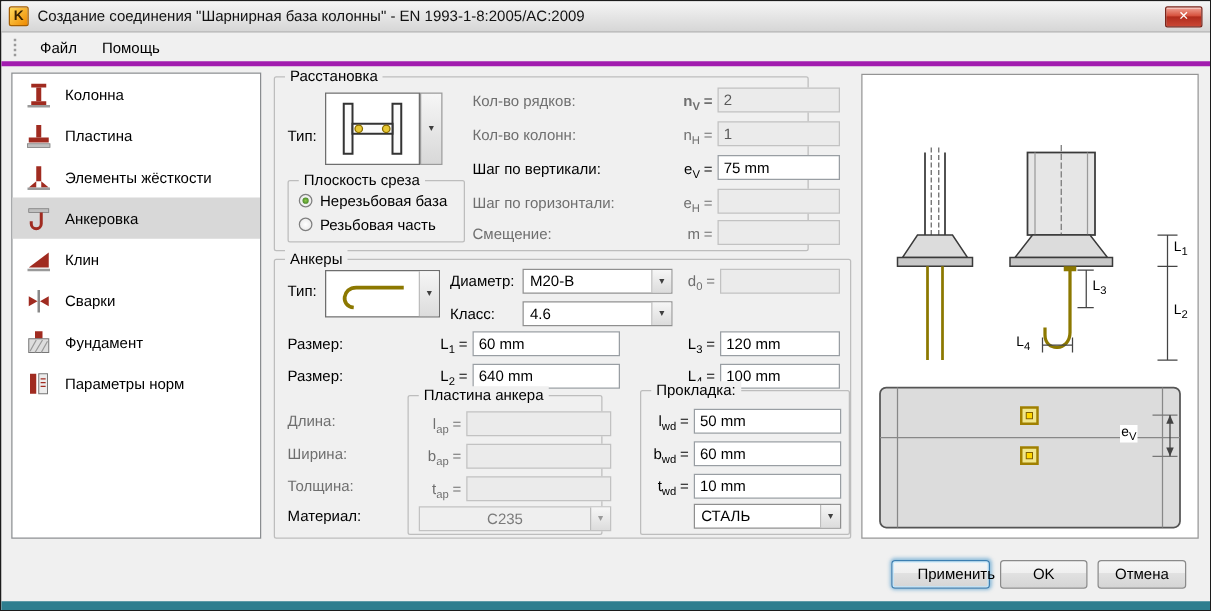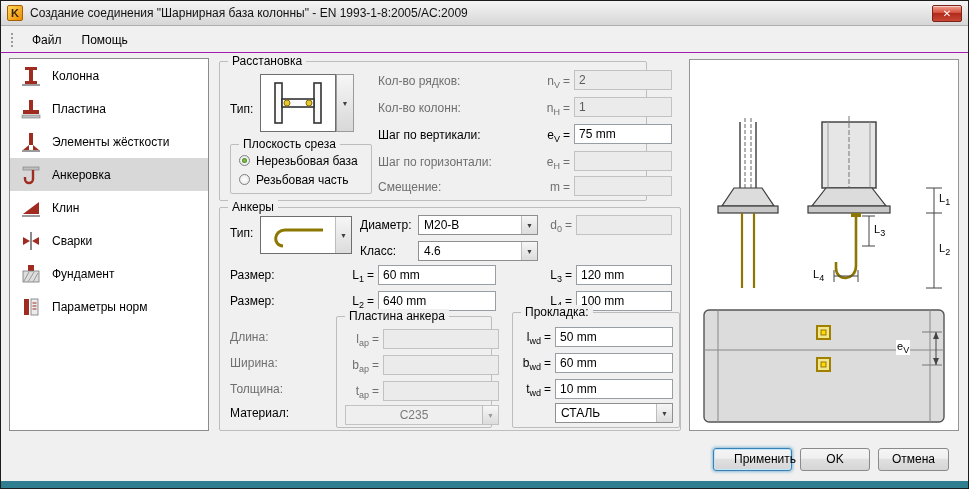--- a/index.html
+++ b/index.html
@@ -15,21 +15,21 @@
               border:1px solid #A65F00; border-radius:2px; color:#3A2300; font-weight:bold;
               font-size:11px; display:flex; align-items:center; justify-content:center; }
   .title-text { font-size:12px; color:#111; white-space:nowrap; }
   .close-btn { margin-left:auto; width:30px; height:17px; border:1px solid #7A241B; border-radius:2px;
                background:linear-gradient(#F0A396,#D6503C 45%,#B02B1C 50%,#C94634);
                color:#fff; font-size:10px; line-height:15px; text-align:center; cursor:default;
                box-shadow:inset 0 1px 0 rgba(255,255,255,.5); }
 
   
   .menubar { position:absolute; left:0; top:26px; right:0; height:26px; display:flex;
-             align-items:center; padding-left:10px; gap:2px; border-bottom:1px solid #a21caf; }
+             align-items:center; padding-left:10px; gap:2px; border-bottom:4px solid #a21caf; }
   .menu-grip { width:4px; height:14px; border-left:2px dotted #9A9A9A; margin-right:6px; }
   .menu-item { padding:4px 9px; font-size:12px; }
 
   
   .sidebar { position:absolute; left:8px; top:57px; width:200px; height:373px;
              background:#fff; border:1px solid #8A8D90; }
   .side-item { height:33px; display:flex; align-items:center; gap:9px; padding-left:9px; }
   .side-item.selected { background:#D8D8D8; }
   .side-label { font-size:12px; white-space:nowrap; }
 
@@ -195,21 +195,21 @@
         <span class="radio checked"></span>
         <span class="radio-label">Нерезьбовая база</span>
       </div>
       <div class="radio-row" style="left:8px; top:27px;">
         <span class="radio"></span>
         <span class="radio-label">Резьбовая часть</span>
       </div>
     </div>
 
     <span class="lbl gray" style="left:158px; top:12px;">Кол-во рядков:</span>
-    <span class="sym gray" style="left:280px; top:12px; width:70px;"><span>n</span><sub>V</sub><span class="eq">=</span></span>
+    <span class="sym gray" style="left:280px; top:12px; width:70px;font-weight:bold;"><span>n</span><sub>V</sub><span class="eq">=</span></span>
     <input class="tbox dis" style="left: 354px; top: 8px; width: 98px;" readonly="" value="2">
 
     <span class="lbl gray" style="left:158px; top:39px;">Кол-во колонн:</span>
     <span class="sym gray" style="left:280px; top:39px; width:70px;"><span>n</span><sub>H</sub><span class="eq">=</span></span>
     <input class="tbox dis" style="left: 354px; top: 35px; width: 98px;" readonly="" value="1">
 
     <span class="lbl" style="left:158px; top:66px;">Шаг по вертикали:</span>
     <span class="sym" style="left:280px; top:66px; width:70px;"><span>e</span><sub>V</sub><span class="eq">=</span></span>
     <input class="tbox" style="left: 354px; top: 62px; width: 98px;" readonly="" value="75 mm">
 
@@ -257,21 +257,21 @@
     <span class="sym" style="left:112px; top:86px; width:42px;"><span>L</span><sub>2</sub><span class="eq">=</span></span>
     <input class="tbox" style="left: 158px; top: 83px; width: 118px;" readonly="" value="640 mm">
     <span class="sym" style="left:312px; top:86px; width:40px;"><span>L</span><sub>4</sub><span class="eq">=</span></span>
     <input class="tbox" style="left: 356px; top: 83px; width: 96px;" readonly="" value="100 mm">
 
     <span class="lbl gray" style="left:10px; top:122px;">Длина:</span>
     <span class="lbl gray" style="left:10px; top:148px;">Ширина:</span>
     <span class="lbl gray" style="left:10px; top:174px;">Толщина:</span>
     <span class="lbl" style="left:10px; top:198px;">Материал:</span>
 
-    <div class="gb" style="left:116px; top:108px; width:156px; height:112px;">
+    <div class="gb" style="left:106px; top:108px; width:156px; height:112px;">
       <span class="gb-title">Пластина анкера</span>
       <span class="sym gray" style="left:2px; top:15px; width:40px;"><span>l</span><sub>ap</sub><span class="eq">=</span></span>
       <input class="tbox dis" style="left: 46px; top: 12px; width: 116px;" readonly="" value="">
       <span class="sym gray" style="left:2px; top:41px; width:40px;"><span>b</span><sub>ap</sub><span class="eq">=</span></span>
       <input class="tbox dis" style="left: 46px; top: 38px; width: 116px;" readonly="" value="">
       <span class="sym gray" style="left:2px; top:67px; width:40px;"><span>t</span><sub>ap</sub><span class="eq">=</span></span>
       <input class="tbox dis" style="left: 46px; top: 64px; width: 116px;" readonly="" value="">
       <div class="ddl dis" style="left:8px; top:88px; width:154px;text-align:center;">
         <span class="ddl-val">C235</span>
         <span class="ddl-arrow">▼</span>

